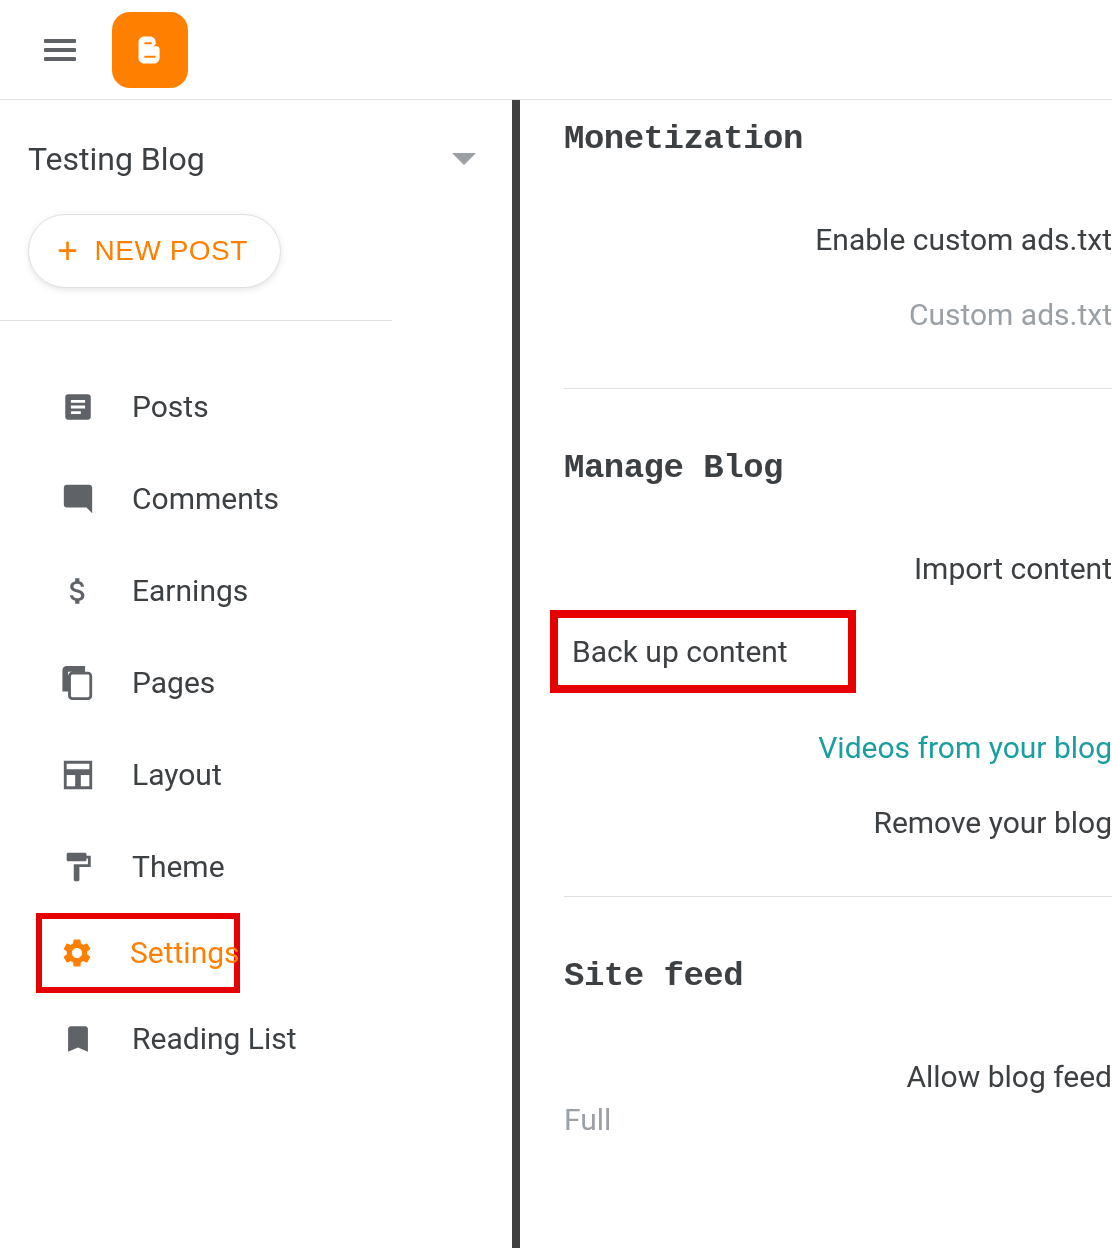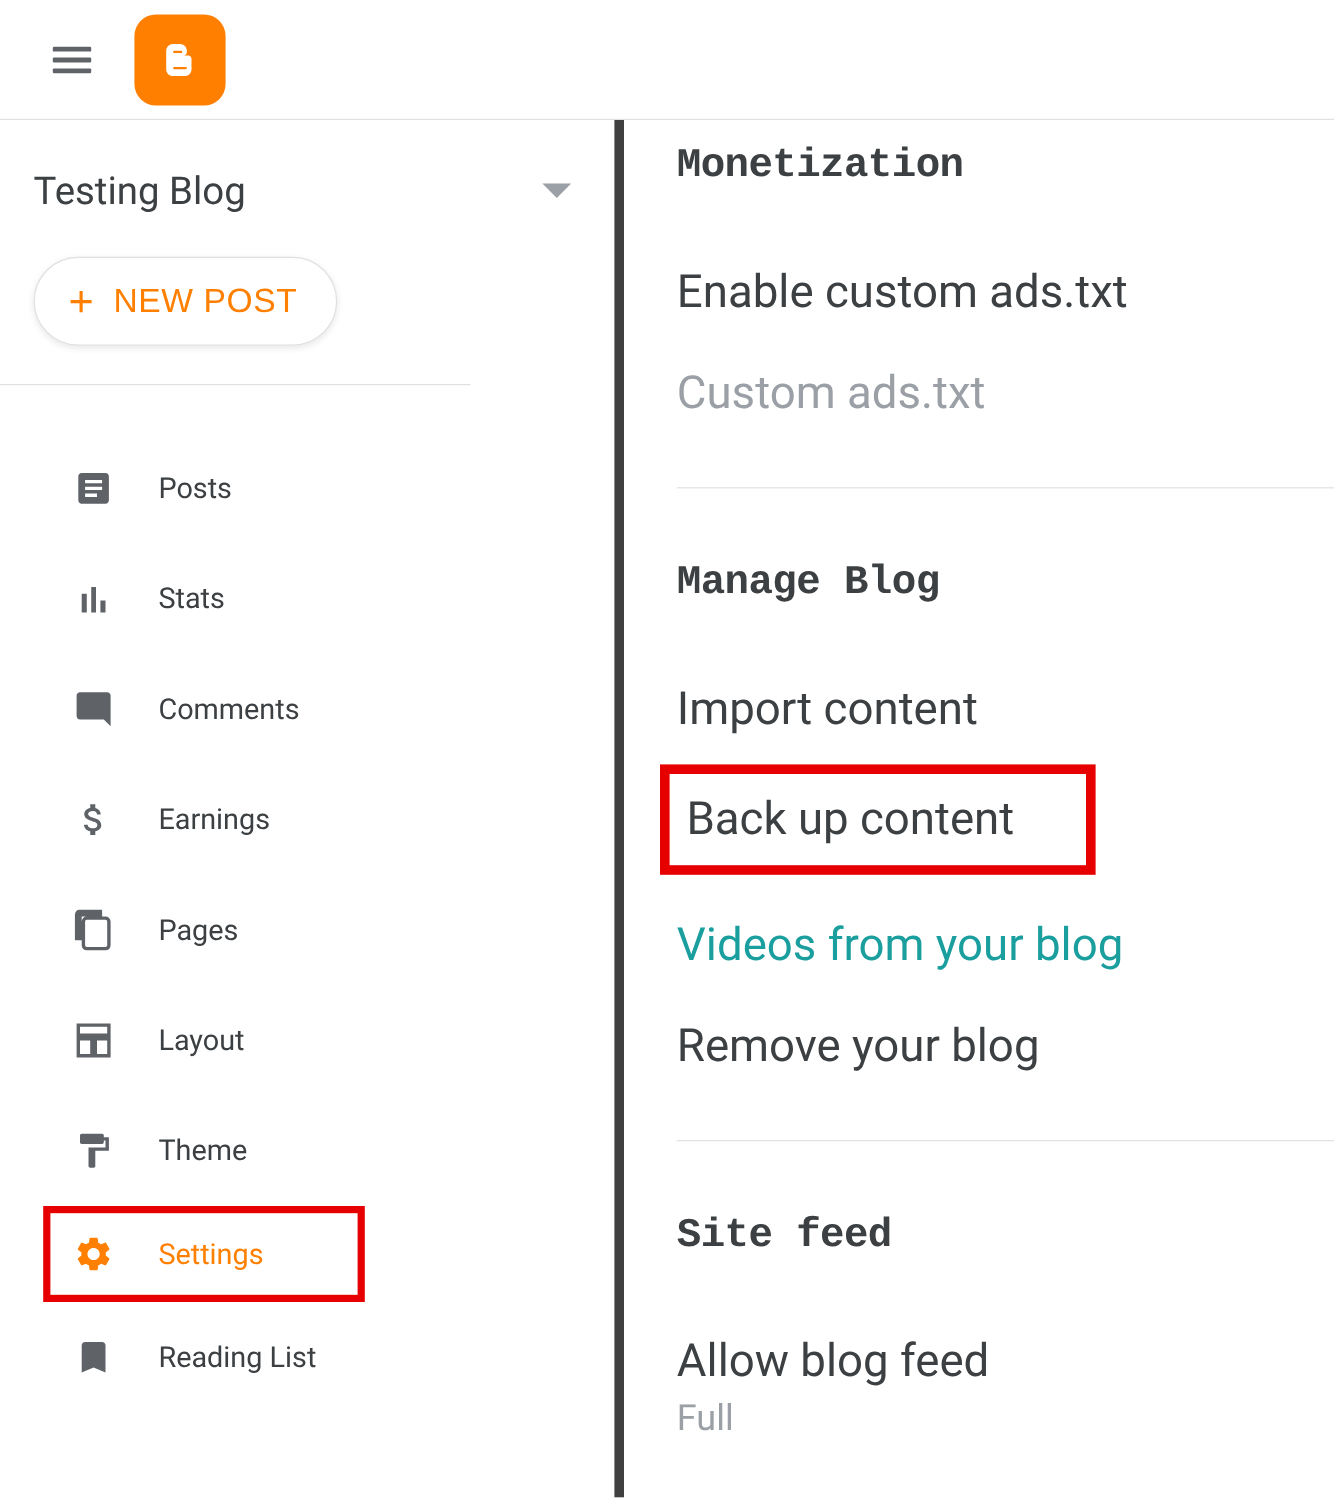--- a/index.html
+++ b/index.html
@@ -96,65 +96,66 @@
       height: 1px;
       background: #e0e0e0;
       margin-left: 0;
       width: 392px;
     }
     .nav-list {
       padding-top: 40px;
     }
     .nav-item {
       display: flex;
-      align-items: center;
+      align-items: flex-start;
       gap: 36px;
       padding: 28px 0 28px 60px;
       cursor: pointer;
-      font-size: 24px;
+      font-size: 30px;
       color: #3c4043;
     }
     .nav-item.active {
       color: #ff8000;
     }
     .nav-icon {
       width: 36px;
       height: 36px;
       display: flex;
       align-items: center;
       justify-content: center;
     }
     .nav-icon svg { width: 34px; height: 34px; fill: #5f6368; }
     .nav-item.active .nav-icon svg { fill: #ff8000; }
     .highlight-box {
       border: 6px solid #e60000;
       margin: 0 0 0 36px;
-      width: 268px;
+      width: 204px;
       padding: 0;
     }
     .highlight-box .nav-item {
       padding: 16px 0 16px 18px;
     }
     .main-content {
       flex: 1;
       padding: 20px 0 0 44px;
     }
     .section-heading {
       font-size: 34px;
       font-weight: 600;
       color: #3c4043;
       margin-bottom: 44px;
       letter-spacing: -0.5px;
       font-family: Liberation Mono, monospace;
     }
     .setting-item {
-      font-size: 38px;
+      font-size: 30px;
       color: #3c4043;
       padding: 20px 0;
       cursor: pointer;
+      text-align: right;
     }
     .setting-item.disabled {
       color: #9aa0a6;
       cursor: default;
     }
     .setting-item.link {
       color: #1a9e9e;
     }
     .section-divider {
       height: 1px;
@@ -207,28 +208,20 @@
 
       <div class="nav-item">
         <span class="nav-icon">
           <svg viewBox="0 0 24 24">
               <path d="M19 3H5c-1.1 0-2 .9-2 2v14c0 1.1.9 2 2 2h14c1.1 0 2-.9 2-2V5c0-1.1-.9-2-2-2zM7 7h10v2H7V7zm0 4h10v2H7v-2zm0 4h7v2H7v-2z"></path>
             </svg>
         </span>
         <span>Posts</span>
       </div>
 
-      <div class="nav-item">
-        <span class="nav-icon">
-          <svg viewBox="0 0 24 24">
-              <path d="M5 9h3v11H5V9zm5.6-4h2.8v15h-2.8V5zM16 13h3v7h-3v-7z"></path>
-            </svg>
-        </span>
-        <span>Stats</span>
-      </div>
 
       <div class="nav-item">
         <span class="nav-icon">
           <svg viewBox="0 0 24 24">
               <path d="M20 2H4c-1.1 0-2 .9-2 2v12c0 1.1.9 2 2 2h14l4 4V4c0-1.1-.9-2-2-2z"></path>
             </svg>
         </span>
         <span>Comments</span>
       </div>
 

